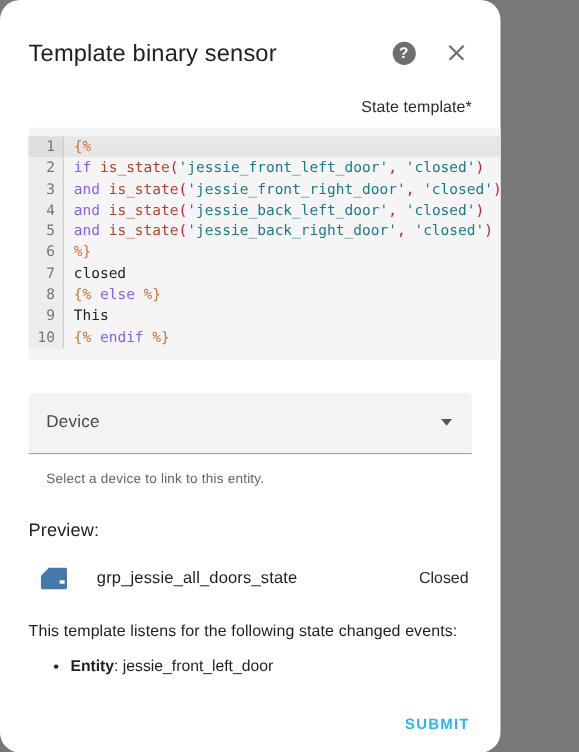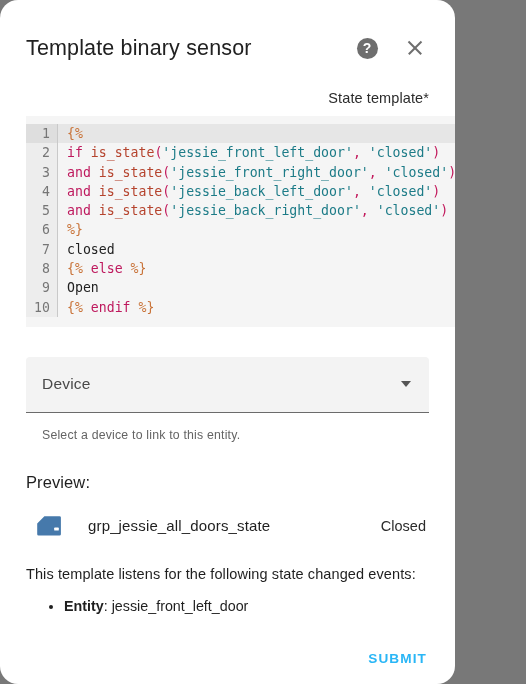--- a/index.html
+++ b/index.html
@@ -131,21 +131,21 @@
     background: #ededed;
   }
   .code-line.active .gutter { background: #dedede; }
   .code-text {
     padding-left: 9px;
     white-space: pre;
     color: #222222;
     flex: 1;
   }
   .tok-tag   { color: #c9743a; }   
-  .tok-kw    { color: #be185d; }   
+  .tok-kw    { color: #8b5cf6; }   
   .tok-fn    { color: #b5432d; }   
   .tok-str   { color: #1c7b87; }   
   .tok-punc  { color: #c2185b; }   
   .tok-plain { color: #212121; }
 
   
   .select-wrap {
     margin-top: 30px;
     background: #f3f3f3;
     border-bottom: 1px solid #6b6b6b;
@@ -303,21 +303,21 @@
         <div class="code-line">
           <span class="gutter">7</span>
           <span class="code-text"><span class="tok-plain">closed</span></span>
         </div>
         <div class="code-line">
           <span class="gutter">8</span>
           <span class="code-text"><span class="tok-tag">{%</span><span class="tok-plain"> </span><span class="tok-kw">else</span><span class="tok-plain"> </span><span class="tok-tag">%}</span></span>
         </div>
         <div class="code-line">
           <span class="gutter">9</span>
-          <span class="code-text"><span class="tok-plain">Open</span></span>
+          <span class="code-text"><span class="tok-plain">This</span></span>
         </div>
         <div class="code-line">
           <span class="gutter">10</span>
           <span class="code-text"><span class="tok-tag">{%</span><span class="tok-plain"> </span><span class="tok-kw">endif</span><span class="tok-plain"> </span><span class="tok-tag">%}</span></span>
         </div>
       </div>
 
     <div class="select-wrap">
       <span class="select-value">Device</span>
       <span class="caret"></span>

